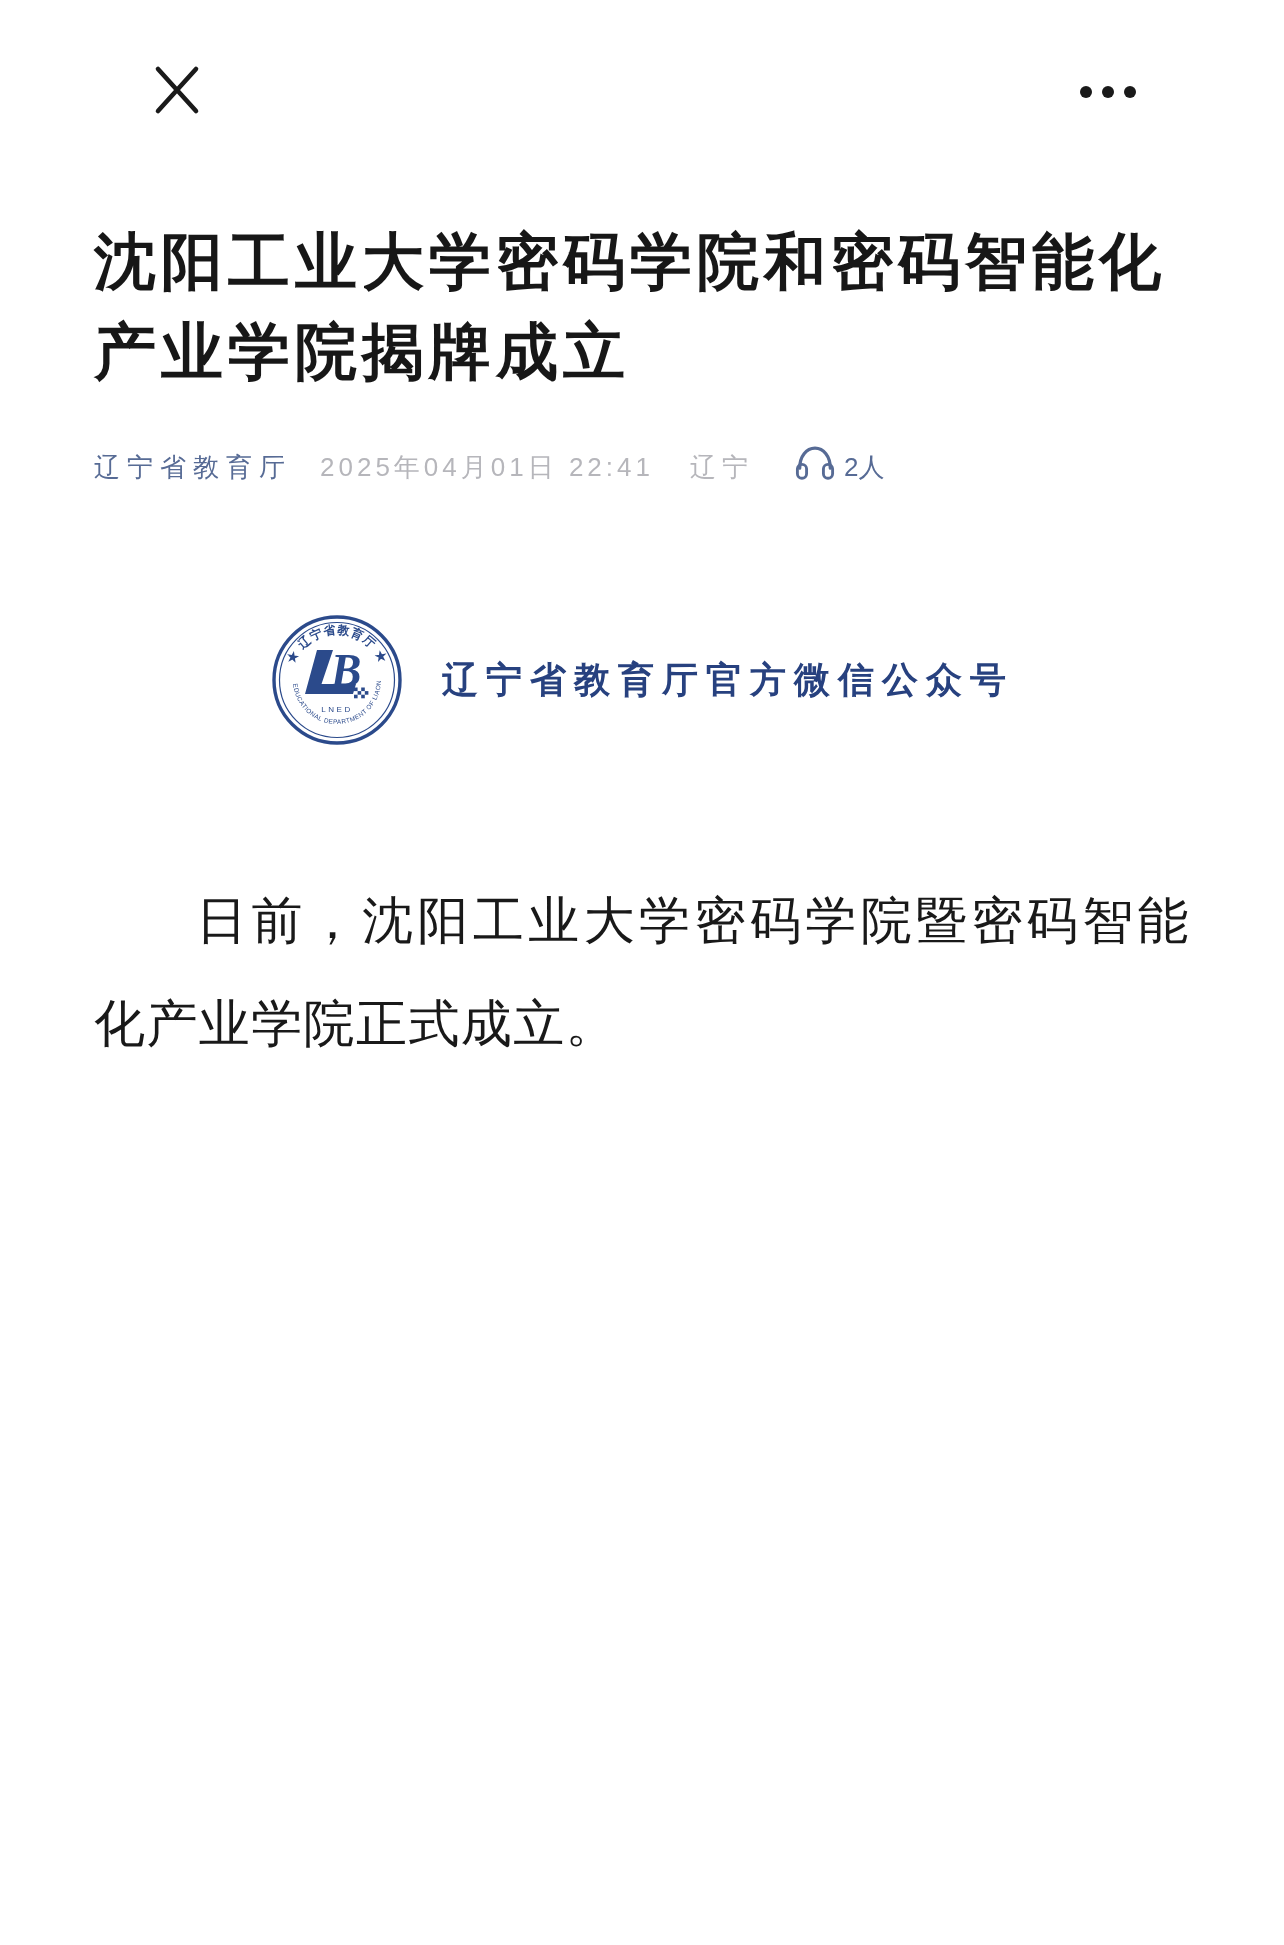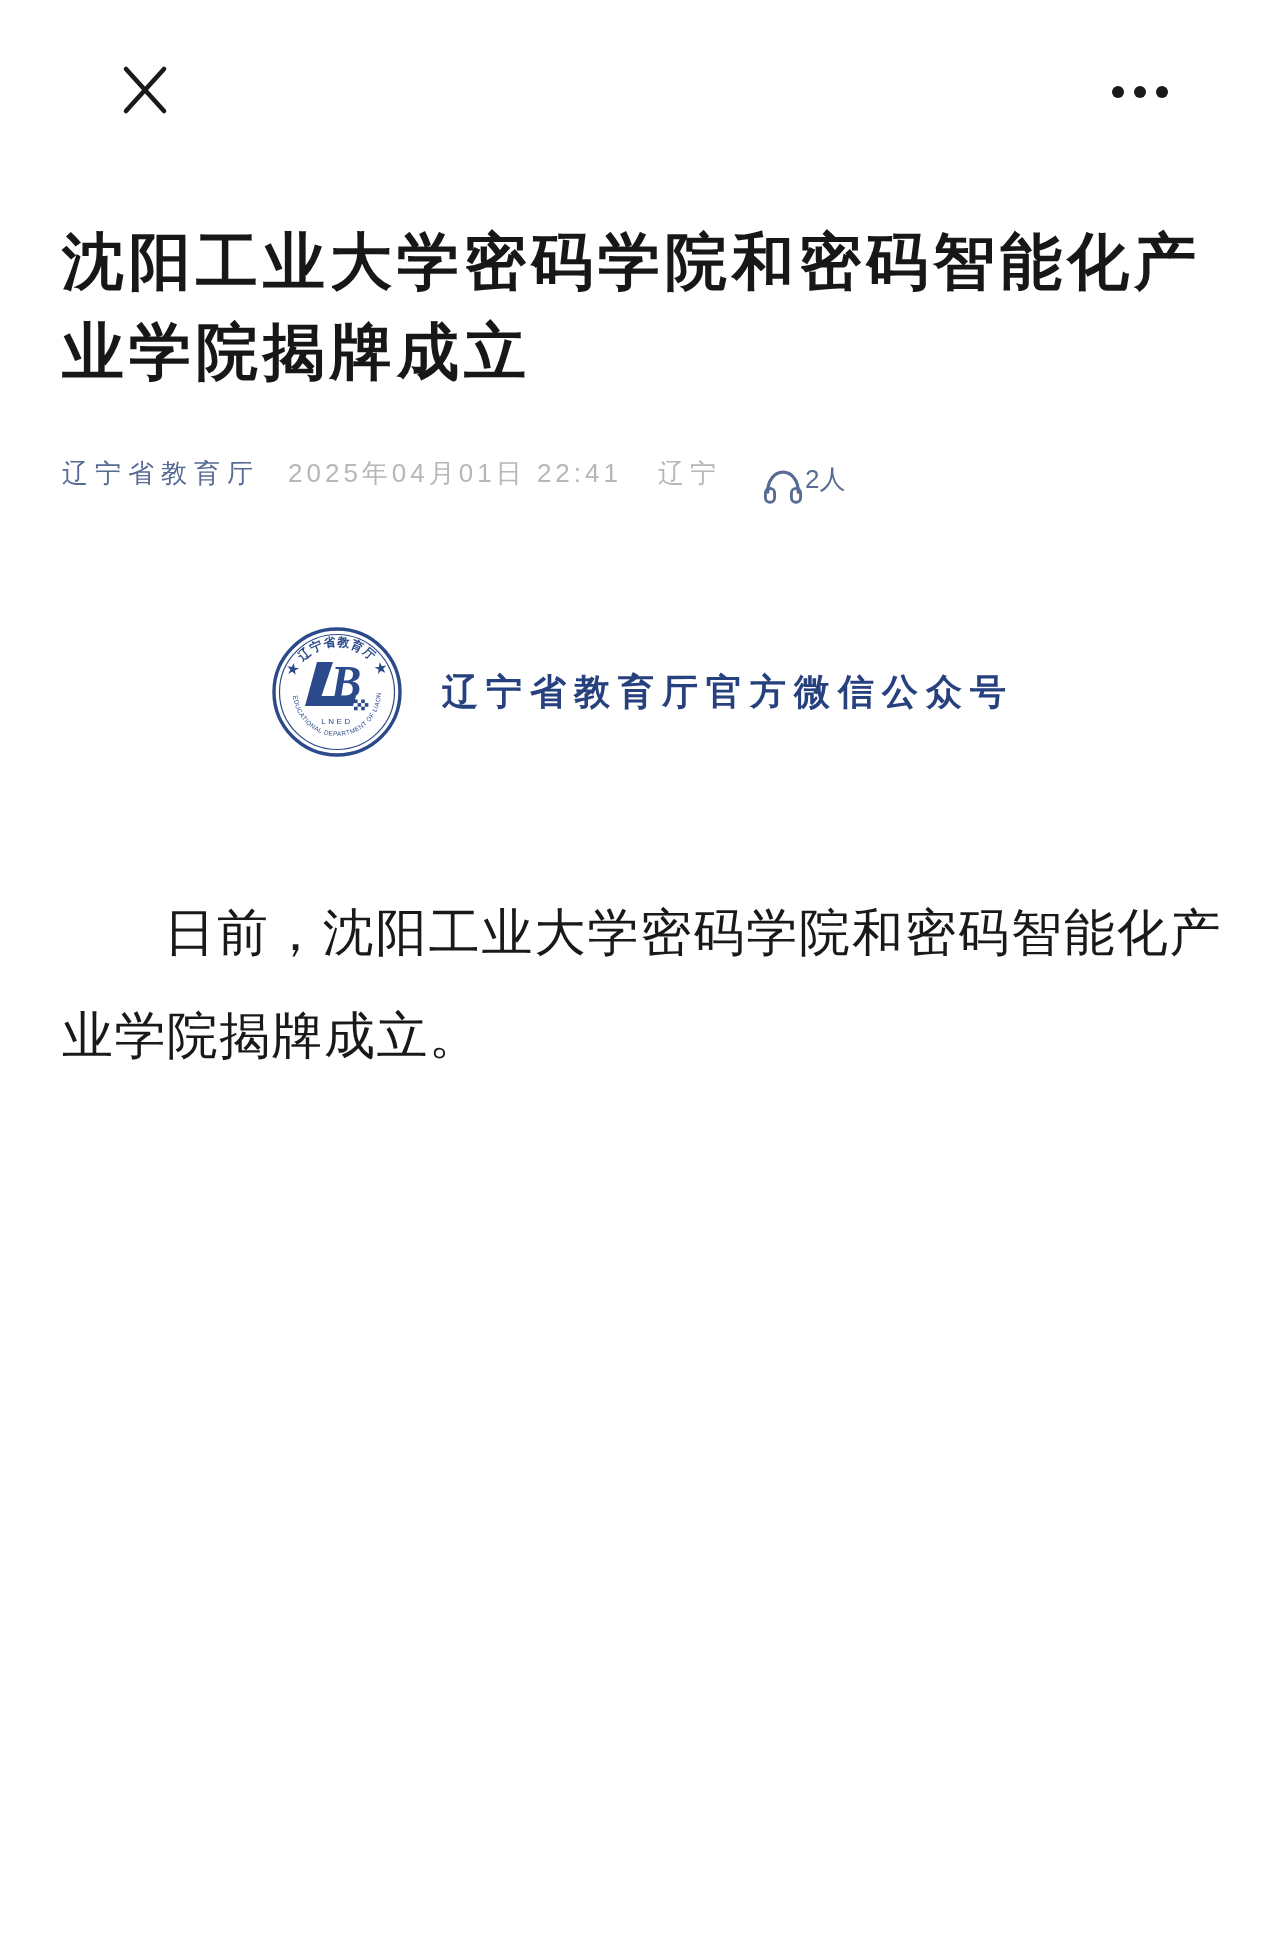--- a/index.html
+++ b/index.html
@@ -1,36 +1,36 @@
 <!DOCTYPE html>
 <html><head>
 <meta charset="utf-8">
 <style>
   html,body{margin:0;padding:0;background:#ffffff;}
   body{width:1284px;height:1945px;overflow:hidden;
        font-family:"Liberation Sans",sans-serif;-webkit-font-smoothing:antialiased;}
-  .page{padding:0 62px;}
+  .page{padding:0 94px;}
 
   
   .topbar{position:relative;height:120px;}
   .close-btn{position:absolute;left:59px;top:64px;width:48px;height:52px;cursor:pointer;}
   .close-btn svg{display:block;width:100%;height:100%;}
   .more-btn{position:absolute;right:54px;top:86px;display:flex;gap:10px;cursor:pointer;}
   .more-btn .dot{width:12px;height:12px;border-radius:50%;background:#1a1a1a;}
 
   
   .title{margin:97px 0 0;font-size:62px;line-height:90px;font-weight:700;
          letter-spacing:5px;color:#171717;}
 
   
   .byline{margin-top:44px;display:flex;align-items:center;font-size:26px;line-height:53px;white-space:nowrap;}
   .account{color:#576b95;letter-spacing:7px;cursor:pointer;}
   .pubdate{margin-left:28px;color:#b6b6bb;letter-spacing:4px;}
   .publoc{margin-left:36px;color:#b6b6bb;letter-spacing:6px;}
-  .listen{margin-left:39px;display:inline-flex;align-items:flex-end;color:#576b95;cursor:pointer;margin-top:12px;}
+  .listen{margin-left:39px;display:inline-flex;align-items:flex-start;gap:7px;color:#576b95;cursor:pointer;}
   .listen svg{display:block;}
 
   
   .banner{margin:106px 0 109px;height:160px;display:flex;justify-content:center;
           align-items:center;gap:38px;}
   .seal{width:134px;height:134px;flex:0 0 auto;}
   .caption{font-family:"Liberation Serif","DejaVu Serif",serif;font-weight:700;
            font-size:36px;letter-spacing:8px;color:#27417f;white-space:nowrap;}
 
   
@@ -95,16 +95,16 @@
         <rect x="94.8" y="78.1" width="3.6" height="3.6"></rect>
         <rect x="84" y="81.7" width="3.6" height="3.6"></rect>
         <rect x="91.2" y="81.7" width="3.6" height="3.6"></rect>
       </g>
       <text x="67" y="99" font-size="8" letter-spacing="2.5" text-anchor="middle" fill="#2b4a8b">LNED</text>
     </svg>
     <div class="caption">辽宁省教育厅官方微信公众号</div>
   </div>
 
   <div class="content">
-    <p>日前，沈阳工业大学密码学院和密码智能化产业学院揭牌成立。</p>
+    <p>日前，沈阳工业大学密码学院暨密码智能化产业学院正式成立。</p>
   </div>
 
 </div>
 
 </body></html>

